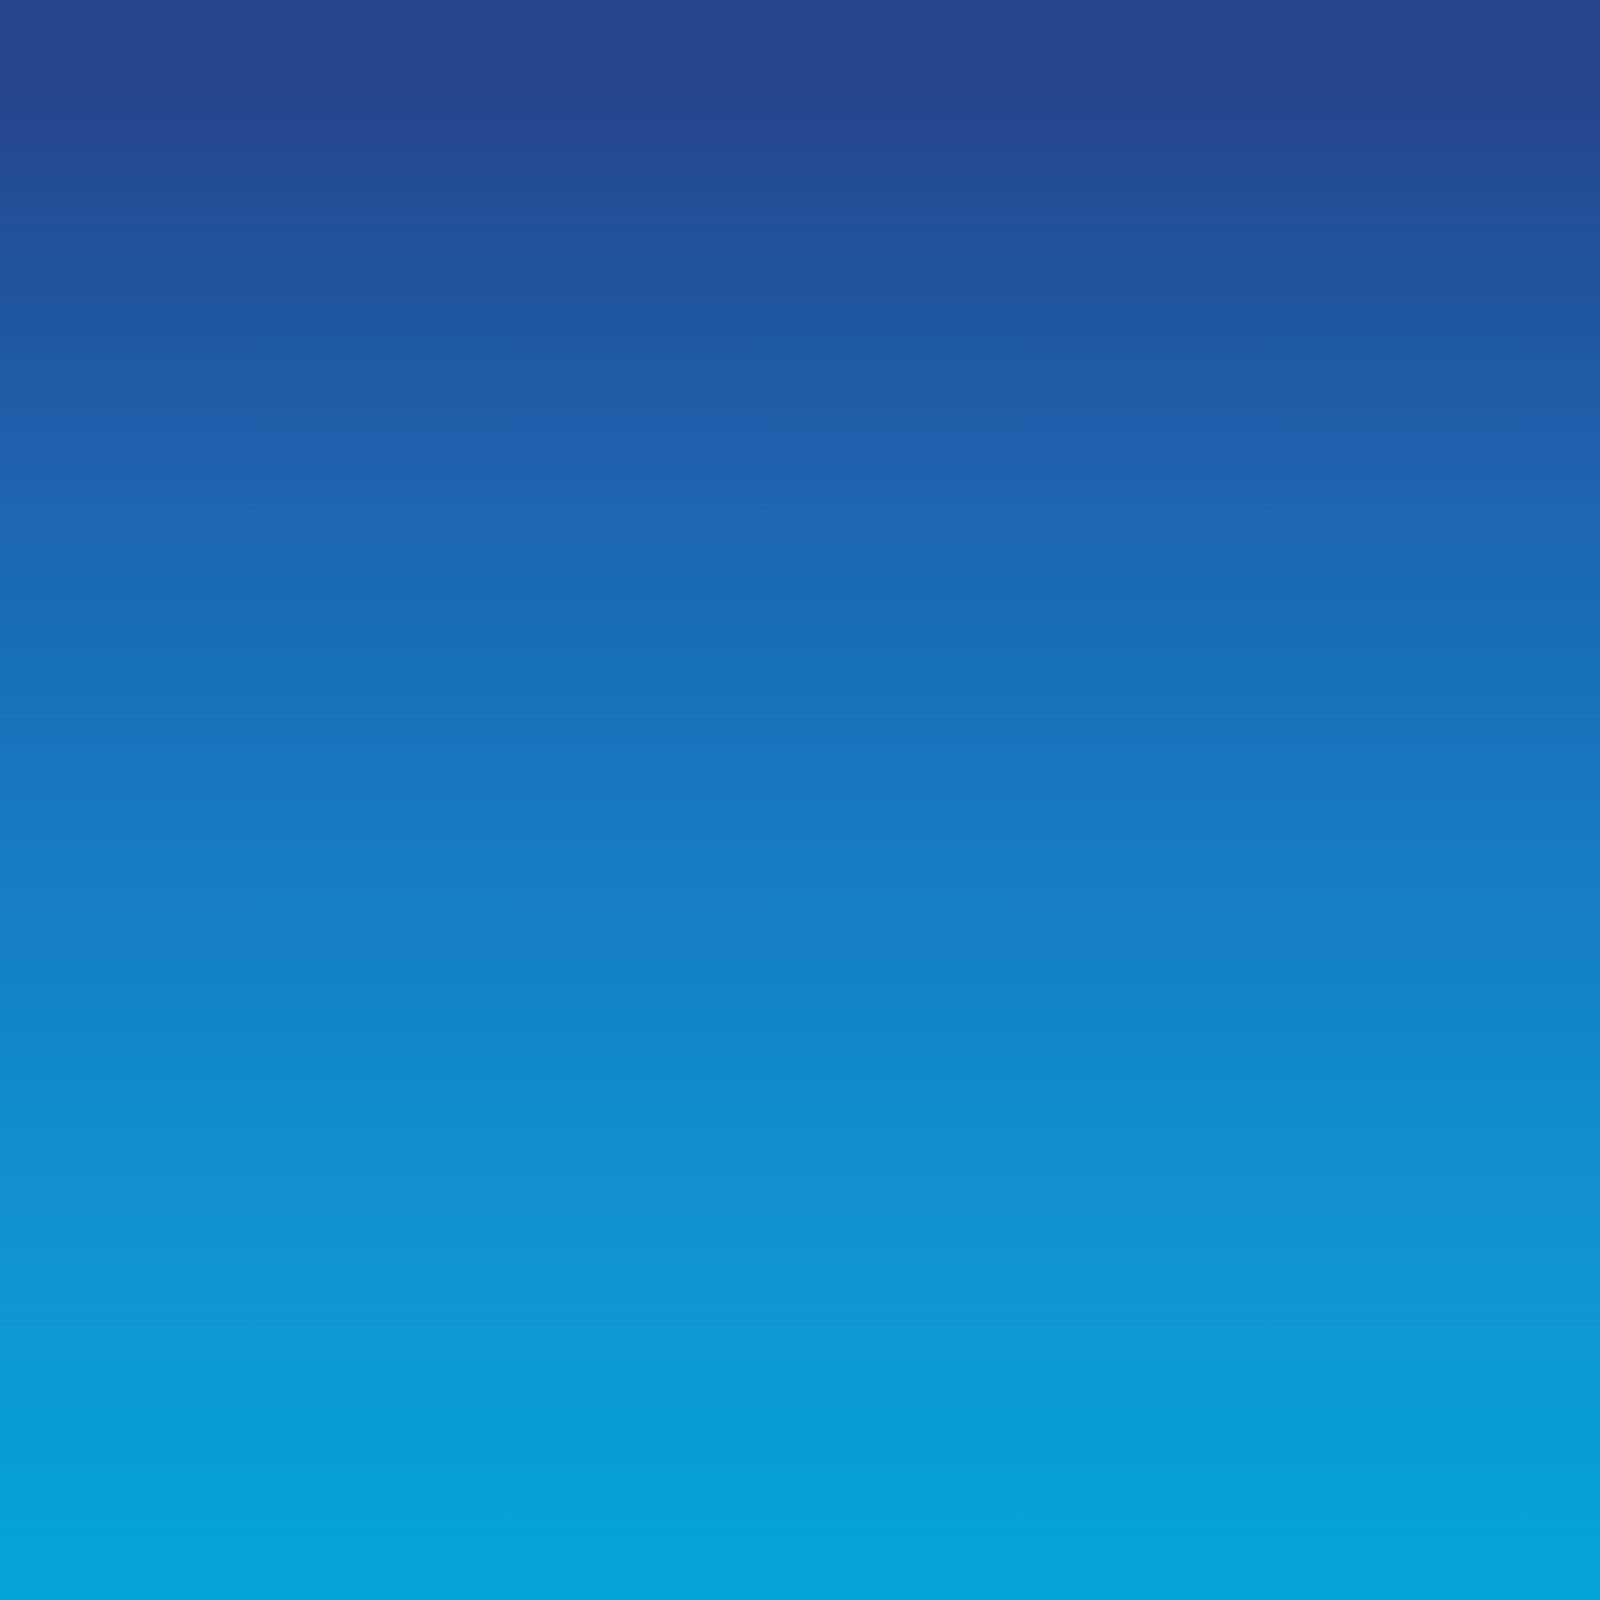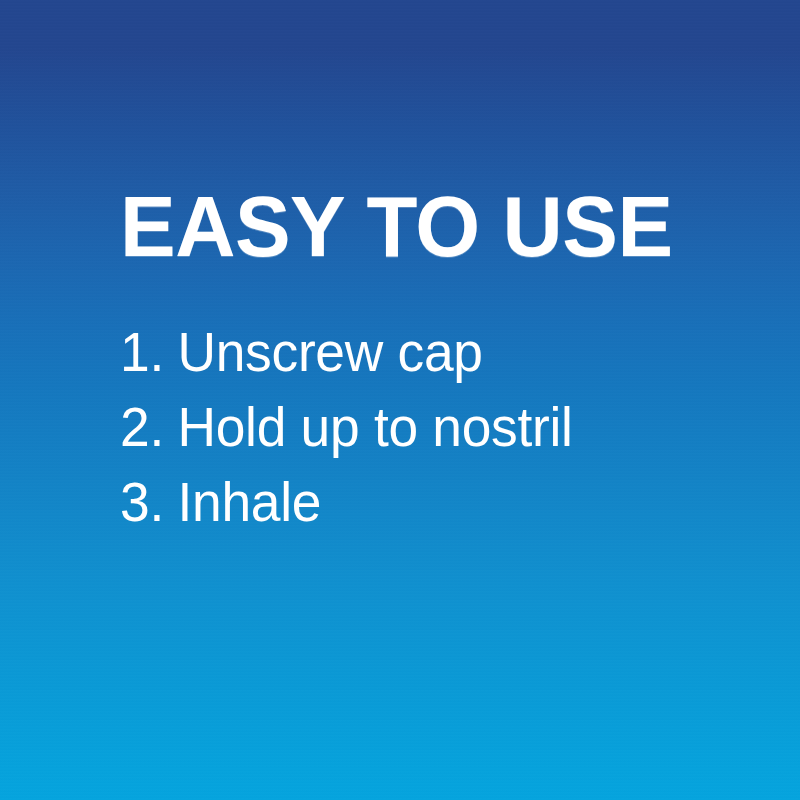--- a/index.html
+++ b/index.html
@@ -105,36 +105,13 @@
     display: inline-block;
   }
 </style>
 </head>
 <body>
 
 <div id="poster">
 
   <div id="grain"></div>
 
-  <div id="content">
-
-    <h1 class="headline">EASY TO USE</h1>
-
-    <ol class="steps">
-
-      <li class="step">
-        <span class="step-number">1.</span>
-        <span class="step-text">Unscrew cap</span>
-      </li>
-
-      <li class="step">
-        <span class="step-number">2.</span>
-        <span class="step-text">Hold up to nostril</span>
-      </li>
-
-      <li class="step">
-        <span class="step-number">3.</span>
-        <span class="step-text">Inhale</span>
-      </li>
-
-    </ol>
-  </div>
 </div>
 
 </body></html>

